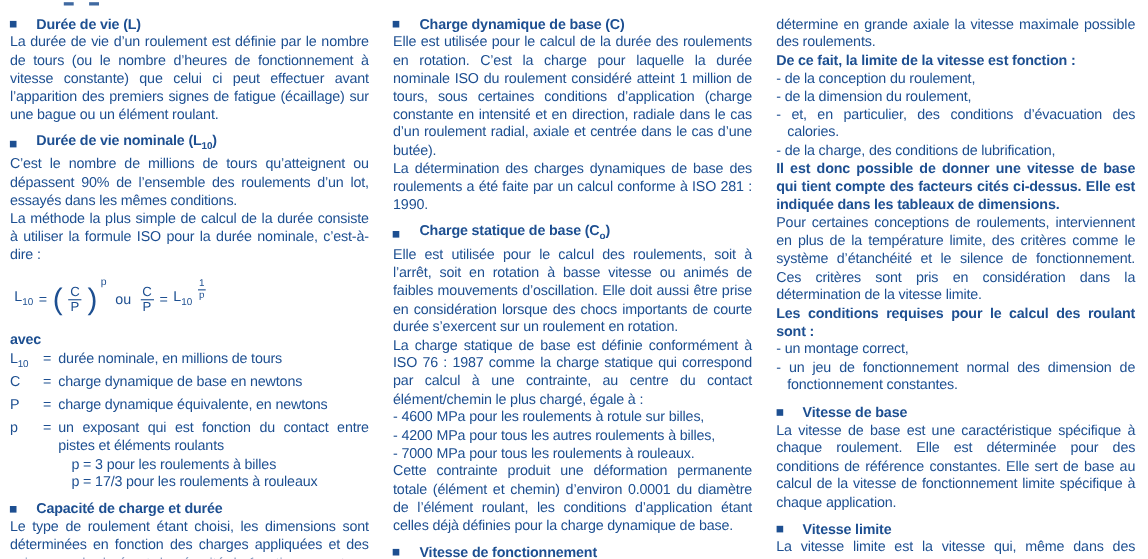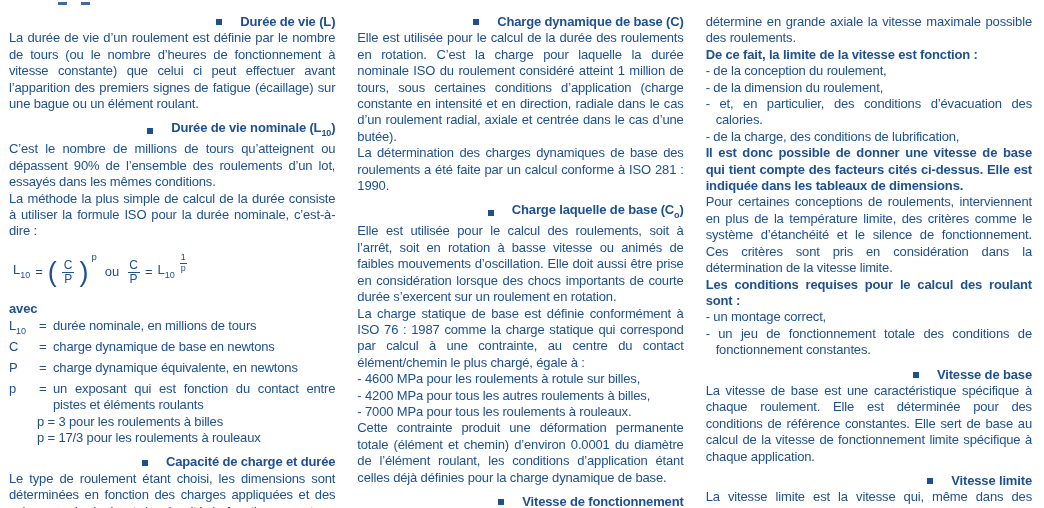--- a/index.html
+++ b/index.html
@@ -3,42 +3,42 @@
 <meta charset="utf-8">
 <style>
   :root { --ink:#1d4f91; }
   * { box-sizing:border-box; margin:0; padding:0; }
   html,body { background:#ffffff; }
   body { width:1044px; height:508px; font-family:"Liberation Sans", sans-serif; }
   .page { position:relative; width:1044px; height:508px; background:#ffffff;
           display:flex; gap:22px; padding:14px 12px 0 9px; overflow:hidden; color:var(--ink); }
   .col { flex:1 1 0; font-size:13px; line-height:16.4px; letter-spacing:-0.15px; text-align:justify; }
   .col > :first-child { margin-top:0; }
-  .heading { display:flex; align-items:center; gap:18px; font-weight:bold; margin-top:8px; text-align:left;justify-content:flex-end; }
+  .heading { display:flex; align-items:center; gap:18px; font-weight:bold; margin-top:8px; text-align:left; }
   .bullet { width:6px; height:6px; background:var(--ink); flex:none; }
   p.body { margin:0; }
   .gap { margin-top:6px;font-weight:bold; }
   .list .li { padding-left:10px; text-indent:-10px; }
   sub { font-size:9px; }
   .hsub { font-size:9px; font-weight:bold; }
   .formula { display:flex; align-items:center; gap:5px; margin:8px 0 5px 4px; text-align:left; letter-spacing:0; }
   .frac { display:inline-flex; flex-direction:column; align-items:center; font-size:12px; line-height:13px; }
   .frac .num { padding:0 2px; }
   .frac .den { border-top:1.2px solid var(--ink); padding:0 2px; }
   .paren { font-size:27px; line-height:27px; font-weight:400; }
   .fexp { font-size:9.5px; align-self:flex-start; margin-top:1px; margin-left:-2px; }
   .fou { margin:16px 3px;text-align:right; }
   .supfrac { display:inline-flex; flex-direction:column; align-items:center; font-size:9px; line-height:9.5px; transform:translateY(-9px); }
   .supfrac .den { border-top:1px solid var(--ink); padding:0 1px; }
   .avec { margin-top:2px; text-align:left;font-weight:bold; }
   .defrow { display:flex; text-align:left; }
   .term { flex:0 0 30px; }
   .eq { flex:0 0 14px; }
   .deftext { flex:1; text-align:justify; }
-  .subdef { margin-left:28px; text-align:left; }
+  .subdef { margin-left:56px; text-align:left; }
   .artifact { position:absolute; top:2px; left:58px; display:flex; gap:14px; }
   .artifact i { display:block; width:9px; height:2.5px; background:var(--ink); opacity:.85; }
 </style>
 </head>
 <body>
 
 <div class="page">
 
   <div class="artifact">
       <i></i>
@@ -119,21 +119,21 @@
   <div class="col">
     <div class="heading">
       <span class="bullet"></span>
       <span>Charge dynamique de base (C)</span>
     </div>
     <p class="body">Elle est utilisée pour le calcul de la durée des roulements en rotation. C’est la charge pour laquelle la durée nominale ISO du roulement considéré atteint 1 million de tours, sous certaines conditions d’application (charge constante en intensité et en direction, radiale dans le cas d’un roulement radial, axiale et centrée dans le cas d’une butée).</p>
     <p class="body">La détermination des charges dynamiques de base des roulements a été faite par un calcul conforme à ISO 281 : 1990.</p>
 
     <div class="heading">
       <span class="bullet"></span>
-      <span><span>Charge laquelle de base (C</span><sub class="hsub">o</sub><span>)</span></span>
+      <span><span>Charge statique de base (C</span><sub class="hsub">o</sub><span>)</span></span>
     </div>
     <p class="body">Elle est utilisée pour le calcul des roulements, soit à l’arrêt, soit en rotation à basse vitesse ou animés de faibles mouvements d’oscillation. Elle doit aussi être prise en considération lorsque des chocs importants de courte durée s’exercent sur un roulement en rotation.</p>
     <p class="body">La charge statique de base est définie conformément à ISO 76 : 1987 comme la charge statique qui correspond par calcul à une contrainte, au centre du contact élément/chemin le plus chargé, égale à :</p>
     <div class="list">
       <div class="li">- 4600 MPa pour les roulements à rotule sur billes,</div>
       <div class="li">- 4200 MPa pour tous les autres roulements à billes,</div>
       <div class="li">- 7000 MPa pour tous les roulements à rouleaux.</div>
     </div>
     <p class="body">Cette contrainte produit une déformation permanente totale (élément et chemin) d’environ 0.0001 du diamètre de l’élément roulant, les conditions d’application étant celles déjà définies pour la charge dynamique de base.</p>
 
@@ -151,21 +151,21 @@
       <div class="li">- de la conception du roulement,</div>
       <div class="li">- de la dimension du roulement,</div>
       <div class="li">- et, en particulier, des conditions d’évacuation des calories.</div>
       <div class="li">- de la charge, des conditions de lubrification,</div>
     </div>
     <p class="body gap">Il est donc possible de donner une vitesse de base qui tient compte des facteurs cités ci-dessus. Elle est indiquée dans les tableaux de dimensions.</p>
     <p class="body">Pour certaines conceptions de roulements, interviennent en plus de la température limite, des critères comme le système d’étanchéité et le silence de fonctionnement. Ces critères sont pris en considération dans la détermination de la vitesse limite.</p>
     <p class="body gap">Les conditions requises pour le calcul des roulant sont :</p>
     <div class="list">
       <div class="li">- un montage correct,</div>
-      <div class="li">- un jeu de fonctionnement totale des conditions de fonctionnement constantes.</div>
+      <div class="li">- un jeu de fonctionnement normal des dimension de fonctionnement constantes.</div>
     </div>
 
     <div class="heading">
       <span class="bullet"></span>
       <span>Vitesse de base</span>
     </div>
     <p class="body">La vitesse de base est une caractéristique spécifique à chaque roulement. Elle est déterminée pour des conditions de référence constantes. Elle sert de base au calcul de la vitesse de fonctionnement limite spécifique à chaque application.</p>
 
     <div class="heading">
       <span class="bullet"></span>

